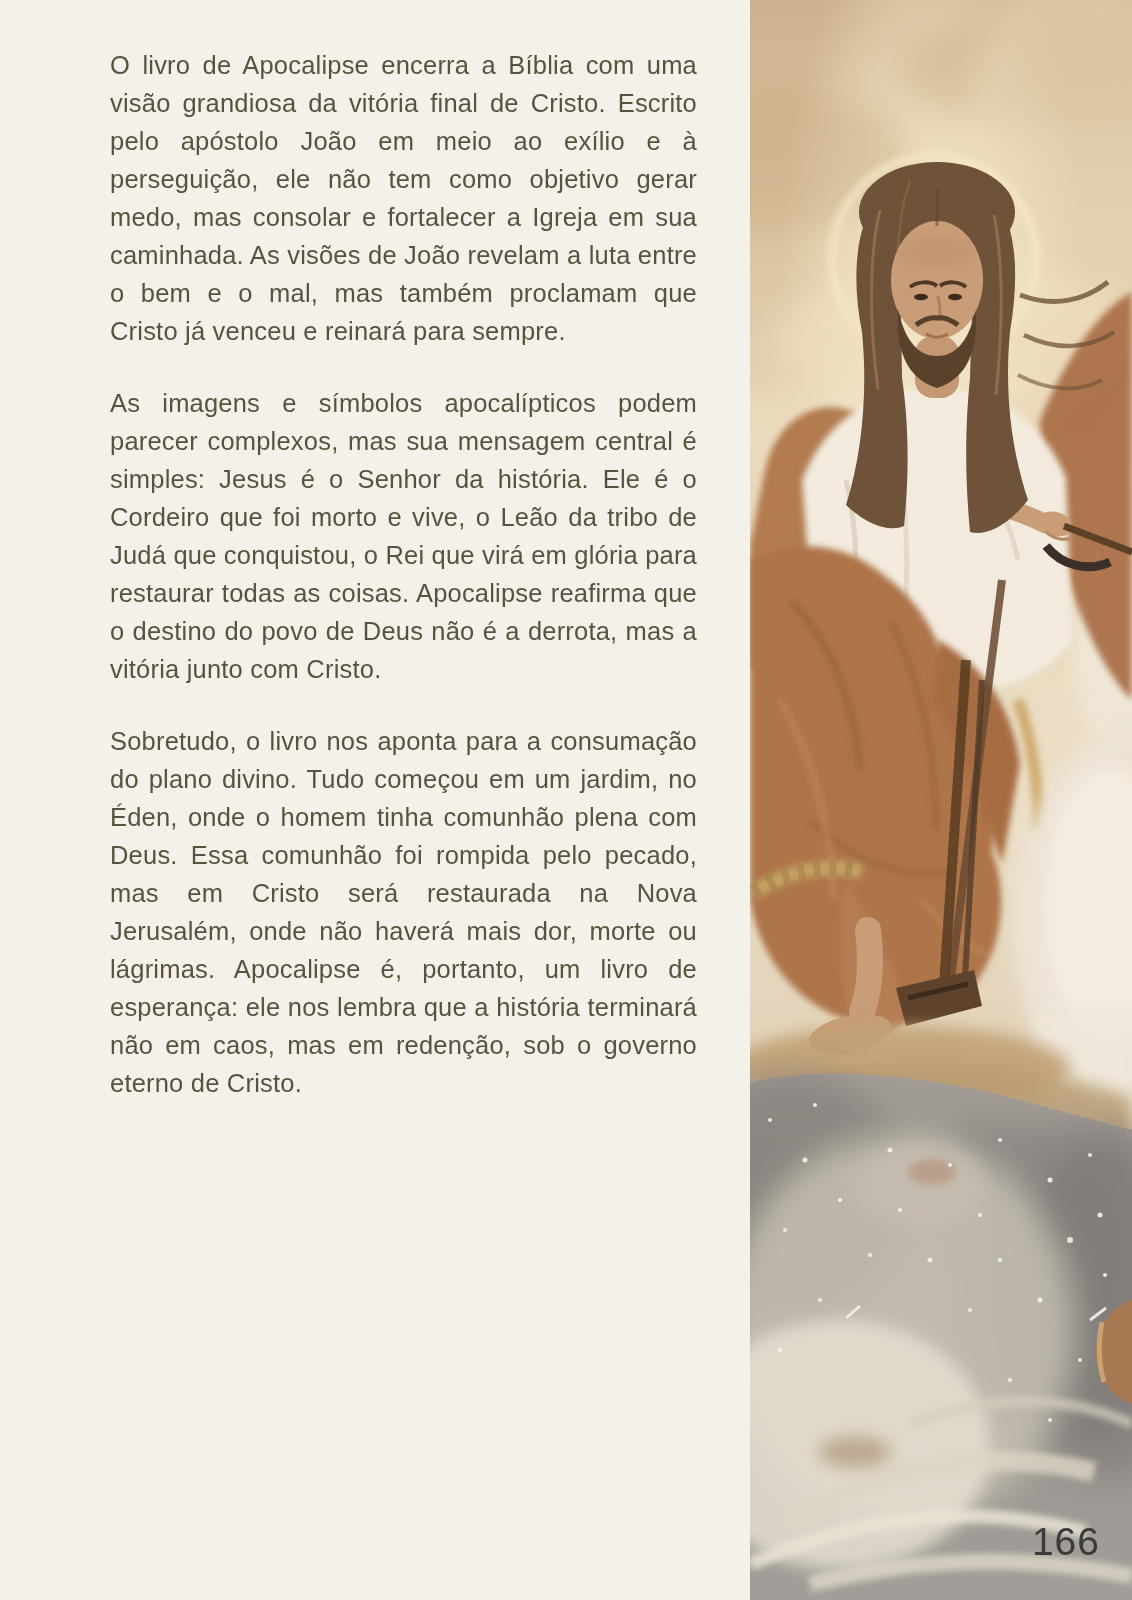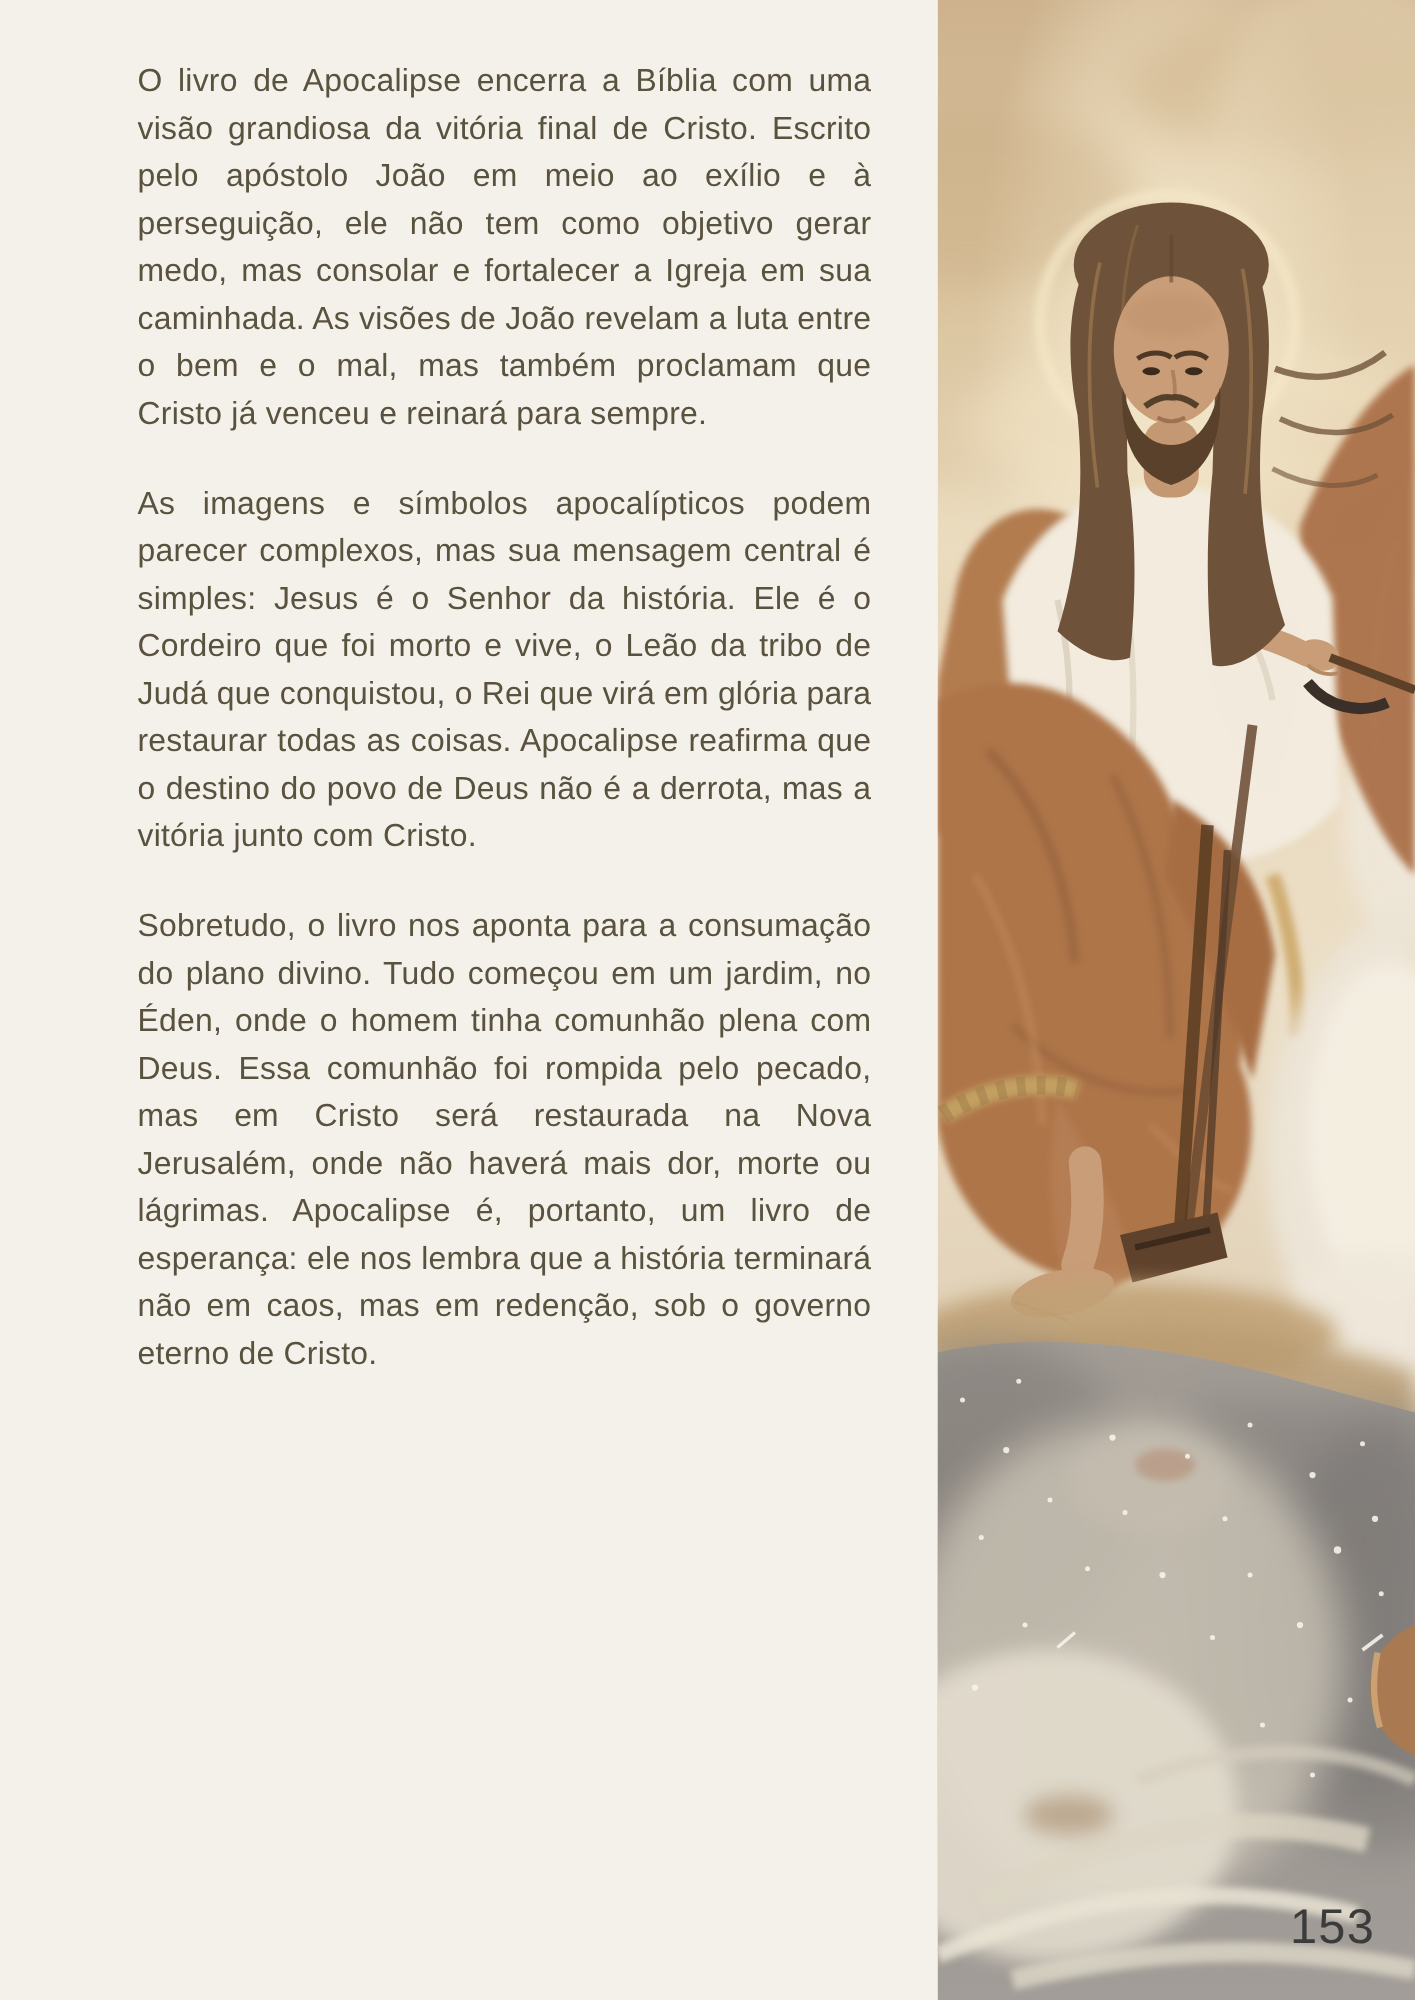--- a/index.html
+++ b/index.html
@@ -249,15 +249,15 @@
         <path d="M96,1318 L110,1306" stroke="#f7f3e9" stroke-width="2.5" fill="none"></path>
       </g>
 
       <g>
         <circle cx="402" cy="1352" r="56" fill="#a97a51"></circle>
         <path d="M352,1322 C348,1342 348,1362 354,1382" stroke="#d2a878" stroke-width="5" fill="none" opacity="0.85"></path>
       </g>
     </svg>
   </div>
 
-  <div class="page-number">153</div>
+  <div class="page-number">166</div>
 
 </div>
 
 </body></html>

